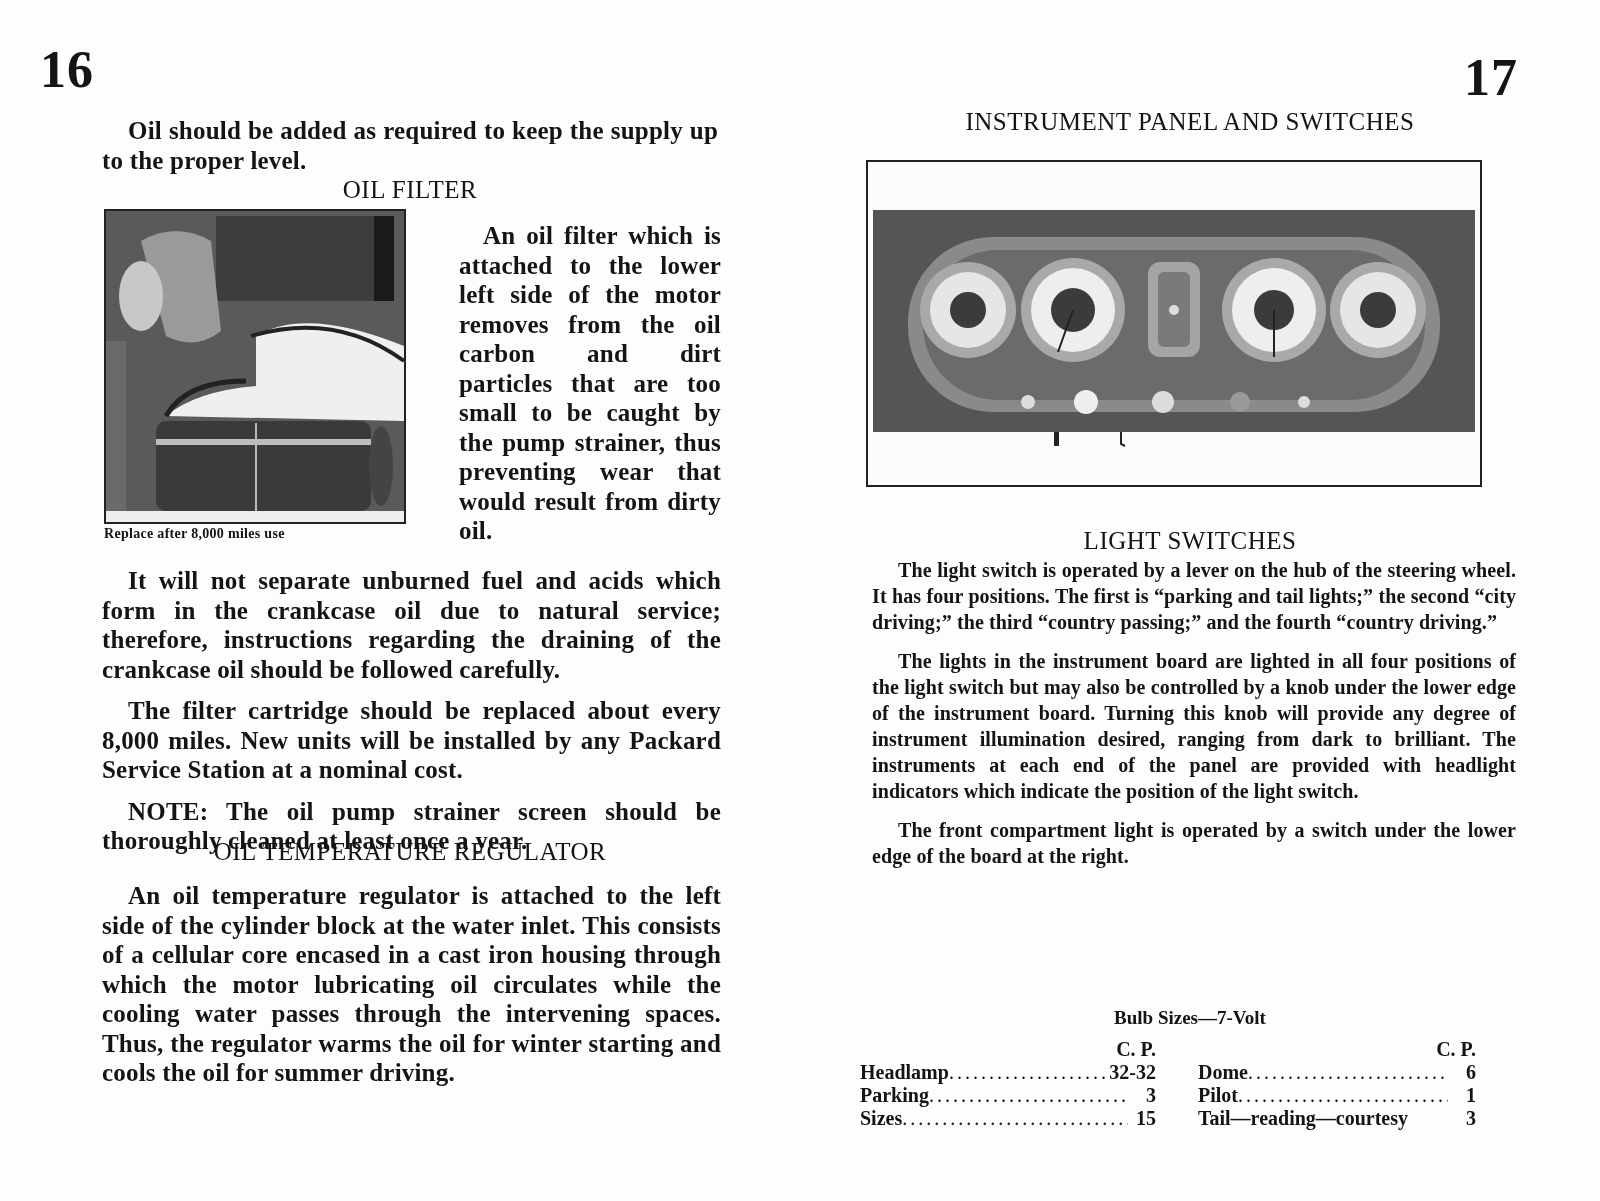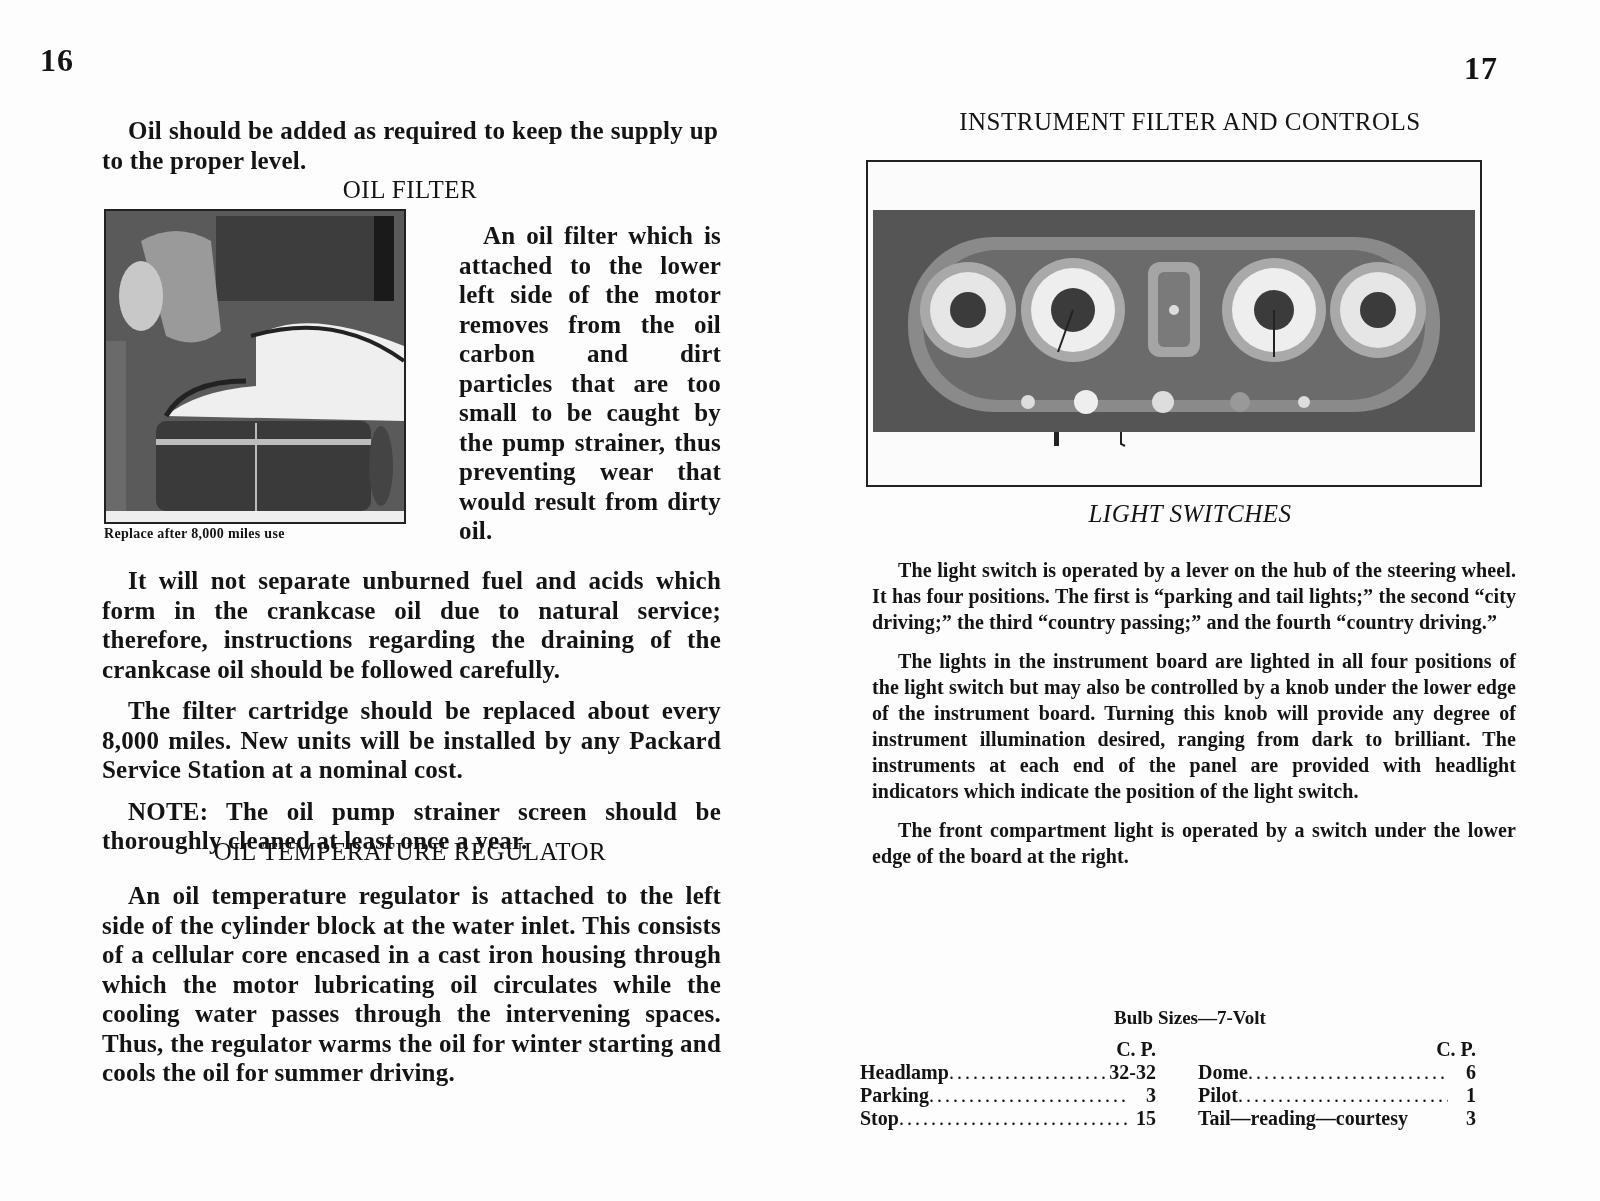--- a/index.html
+++ b/index.html
@@ -5,21 +5,21 @@
   html, body { margin:0; padding:0; }
   body {
     width:1600px; height:1201px; background:#fdfdfd; color:#141414;
     font-family:"Liberation Serif", "DejaVu Serif", serif;
     position:relative; overflow:hidden;
   }
   .page { position:absolute; top:0; height:1201px; }
   .page-left { left:0; width:800px; }
   .page-right { left:800px; width:800px; }
   .page-num {
-    position:absolute; font-size:32px; font-weight:bold; line-height:1;
+    position:absolute; font-size:52px; font-weight:bold; line-height:1;
     letter-spacing:1px;
   }
   .pn-left { left:40px; top:44px; }
   .pn-right { left:664px; top:52px; }
 
   .txt {
     position:absolute; font-size:25px; line-height:29.5px; text-align:justify;
     font-weight:bold; letter-spacing:0.2px;
   }
   .txt p { margin:12px; text-indent:26px; }
@@ -46,21 +46,21 @@
   .after-filter p { margin-bottom:6px; }
   .h-otr { left:90px; top:838px; width:640px; }
   .otr { left:90px; top:869px; width:643px; }
 
   
   .h-ipc { left:60px; top:108px; width:660px; }
   .fig-panel {
     position:absolute; left:66px; top:160px; width:616px; height:327px;
     border:2px solid #222; box-sizing:border-box; background:#fbfbfb; overflow:hidden;
   }
-  .h-ls { left:60px; top:500px; width:660px;font-style:italic; }
+  .h-ls { left:60px; top:527px; width:660px; }
   .ls { left:60px; top:545px; width:668px; font-size:20px; line-height:26px; letter-spacing:0.1px; }
   .ls p { margin-bottom:13px; }
 
   .bulb-title {
     position:absolute; left:60px; top:1007px; width:660px; text-align:center;
     font-size:19px; font-weight:bold;
   }
   .bulb-col { position:absolute; top:1038px; font-size:20px; font-weight:bold; line-height:23px; }
   .bulb-col .cp-head { text-align:right; }
   .bulb-row { display:flex; white-space:nowrap;font-family:Liberation Serif, serif; }
@@ -115,21 +115,21 @@
   <div class="head h-otr">OIL TEMPERATURE REGULATOR</div>
 
   <div class="txt otr">
     <p>An oil temperature regulator is attached to the left side of the cylinder block at the water inlet.  This consists of a cellular core encased in a cast iron housing through which the motor lubricating oil circulates while the cooling water passes through the intervening spaces.  Thus, the regulator warms the oil for winter starting and cools the oil for summer driving.</p>
   </div>
 </div>
 
 <div class="page page-right">
   <div class="page-num pn-right">17</div>
 
-  <div class="head h-ipc">INSTRUMENT FILTER AND CONTROLS</div>
+  <div class="head h-ipc">INSTRUMENT PANEL AND SWITCHES</div>
 
   <div class="fig-panel">
     <svg width="612" height="323" viewBox="0 0 612 323">
       <rect width="612" height="323" fill="#fbfbfb"></rect>
       <path d="M5 48 L607 48 L607 270 L5 270 Z" fill="#555"></path>
       <rect x="40" y="75" width="532" height="175" rx="85" fill="#8a8a8a"></rect>
       <rect x="55" y="88" width="502" height="150" rx="75" fill="#6b6b6b"></rect>
 
       <g>
         <circle cx="100" cy="148" r="48" fill="#a9a9a9"></circle>
@@ -177,21 +177,21 @@
       <span class="name">Headlamp</span>
       <span class="dots">..........................................</span>
       <span class="val">32-32</span>
     </div>
     <div class="bulb-row">
       <span class="name">Parking</span>
       <span class="dots">..........................................</span>
       <span class="val">3</span>
     </div>
     <div class="bulb-row">
-      <span class="name">Stop</span>
+      <span class="name">Sizes</span>
       <span class="dots">..........................................</span>
       <span class="val">15</span>
     </div>
   </div>
 
   <div class="bulb-col col-b">
     <div class="cp-head">C. P.</div>
     <div class="bulb-row">
       <span class="name">Dome</span>
       <span class="dots">..........................................</span>

